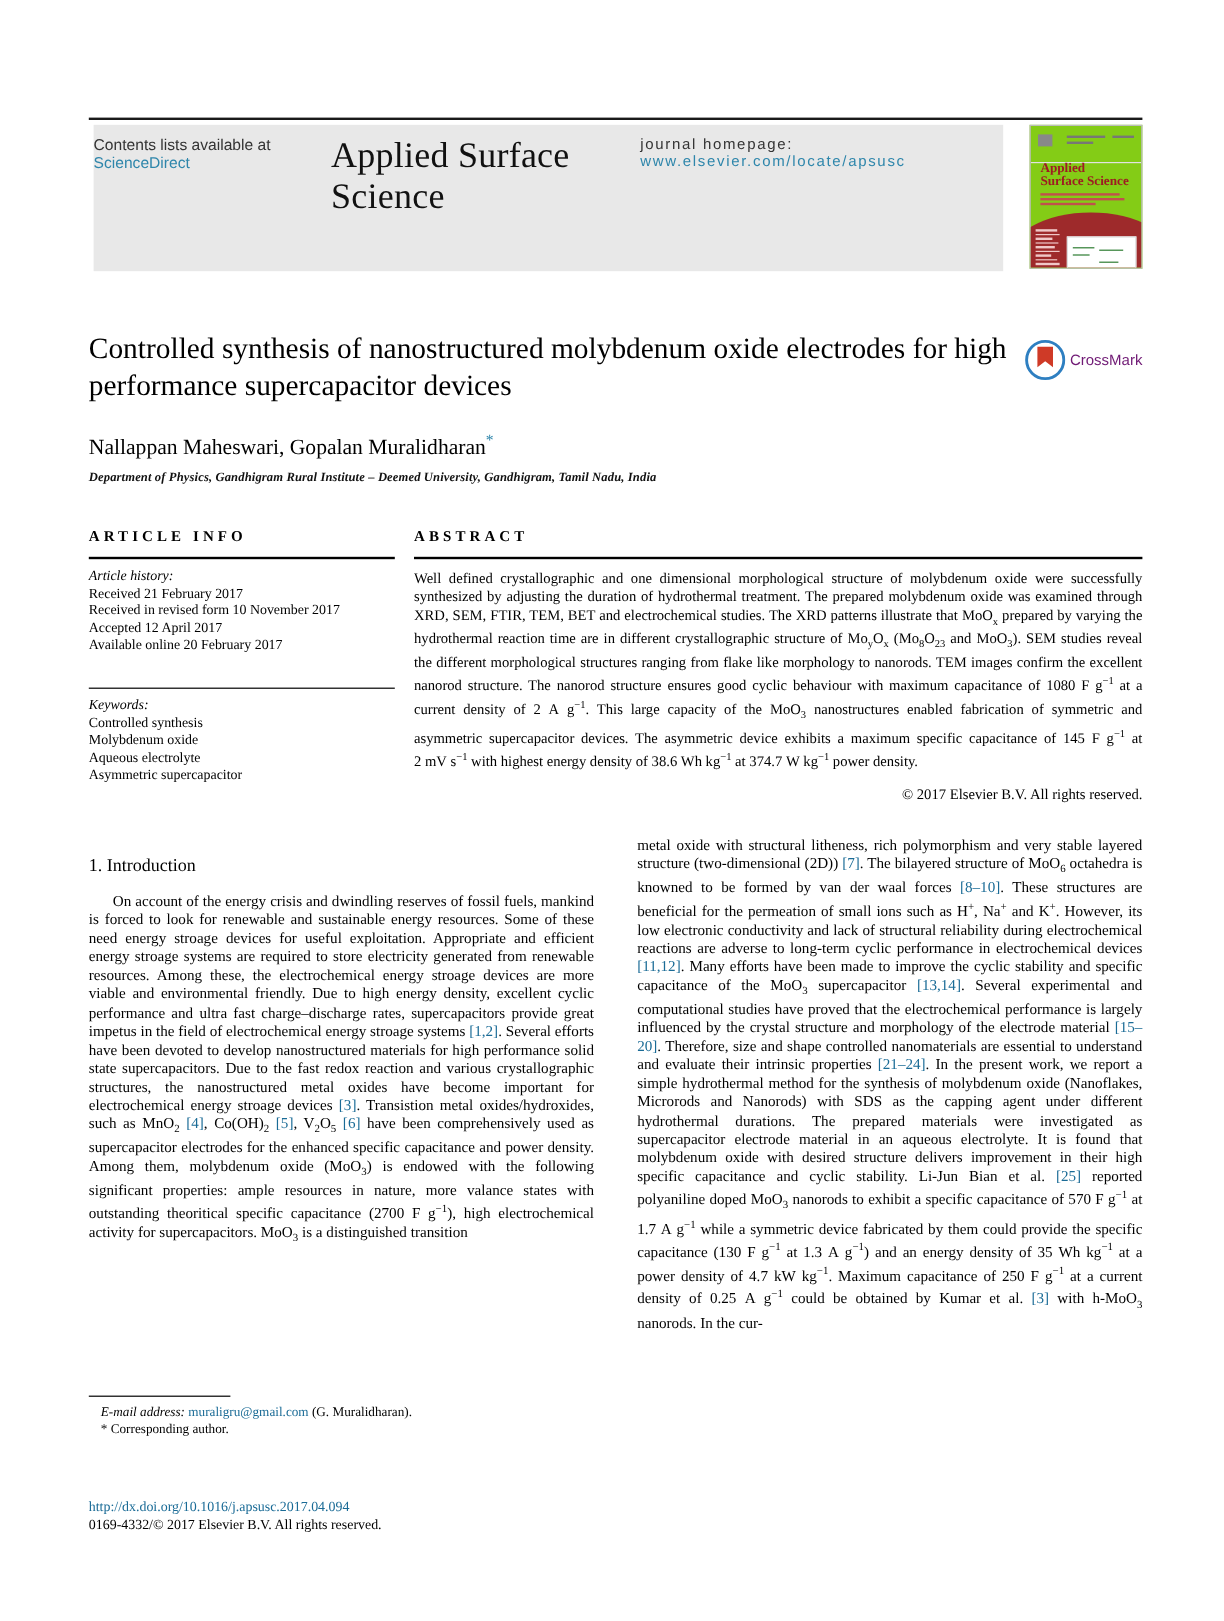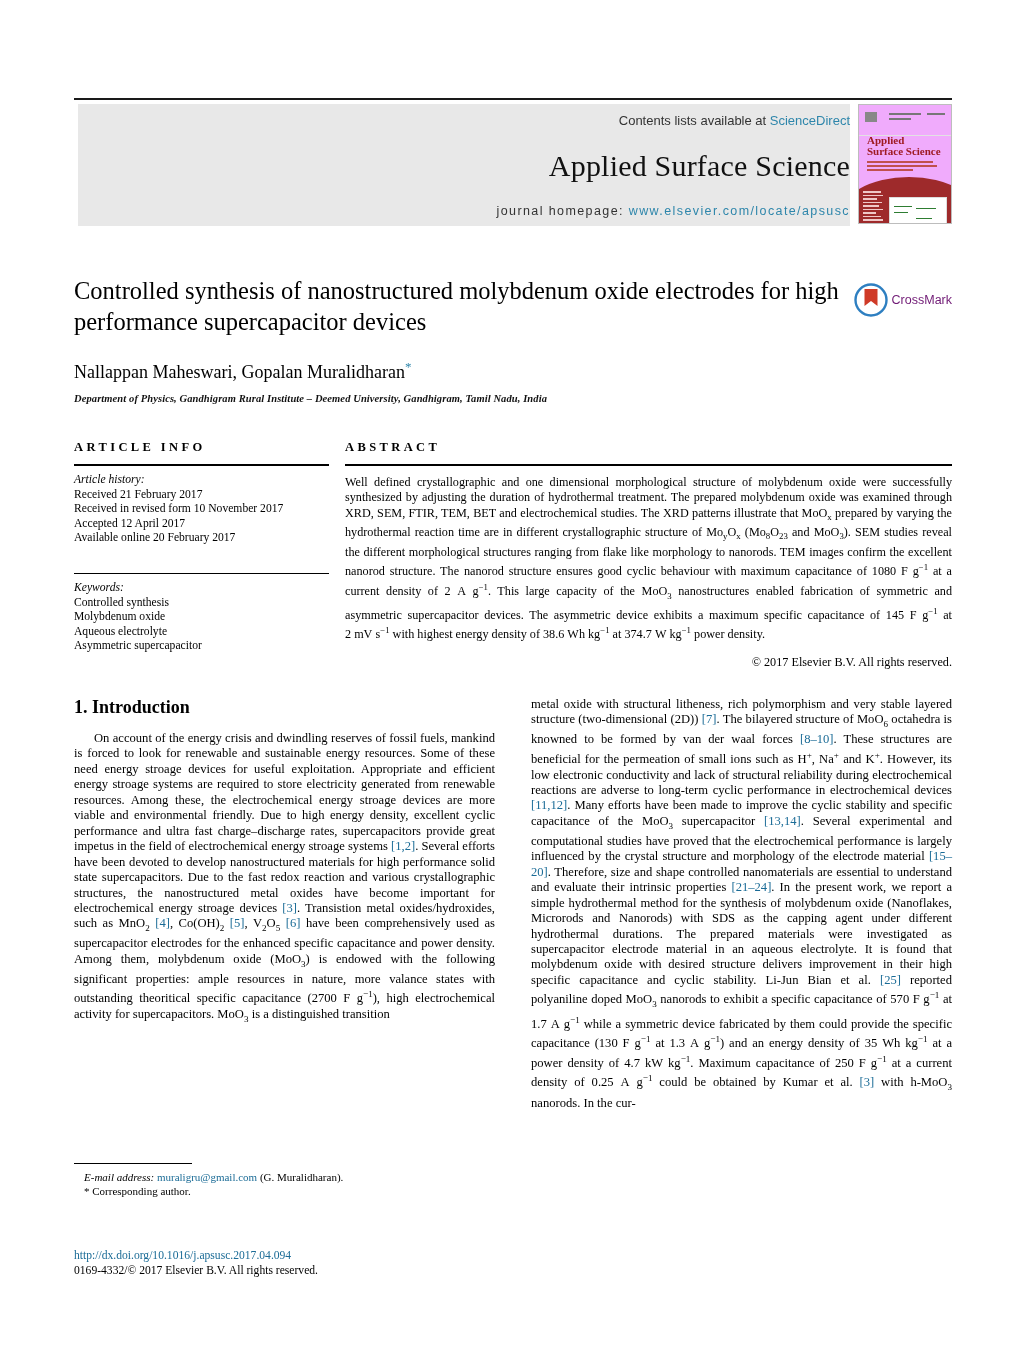--- a/index.html
+++ b/index.html
@@ -63,26 +63,26 @@
     font-size: 19px;
     letter-spacing: 0.5px;
     color: #E87722;
     margin-top: 1px;
     font-weight: normal;
   }
   .journal-banner {
     flex: 1 1 auto;
     background: #e8e8e8;
     display: flex;
-    flex-direction: column;
+    flex-direction: row;
     justify-content: space-between;
-    align-items: flex-end;
+    align-items: flex-start;
     padding: 9px 0 8px 0;
     margin-left: 4px;
-    margin-right: 8px;
+    margin-right: 22px;
   }
   .contents-line {
     font-family: "Liberation Sans", sans-serif;
     font-size: 13px;
     color: #333333;
   }
   .contents-line .sd-link { color: #2e86ab; }
   .journal-title-big {
     font-family: "Liberation Serif", serif;
     font-size: 30px;
@@ -95,21 +95,21 @@
     letter-spacing: 1.4px;
     color: #333333;
   }
   .homepage-line .hp-url { color: #2e86ab; }
 
   
   .cover-thumb {
     width: 92px;
     flex: 0 0 92px;
     border: 1px solid #bdbdbd;
-    background: #f0abfc;
+    background: #84cc16;
     position: relative;
     overflow: hidden;
     height: 118px;
   }
   .cover-top {
     position: absolute; left:0; top:0; width:100%; height: 30px;
     border-bottom: 1px solid #e2e2e2;
   }
   .cover-miniline {
     position:absolute; background:#777; height:2px;
@@ -235,23 +235,23 @@
     position: absolute;
     left: 74px;
     top: 697px;
     width: 878px;
     display: flex;
     gap: 36px;
   }
   .bcol { width: 421px; flex: 0 0 421px; }
   .sec-title {
     font-family: "Liberation Serif", serif;
-    font-weight: bold;
-    font-size: 18px;
-    margin: 0 0 13px 0;
+    font-weight: normal;
+    font-size: 15px;
+    margin: 17px 0 13px 0;
   }
   .ptext {
     font-size: 12.6px;
     line-height: 15.45px;
     text-align: justify;
     text-indent: 20px;
     margin: 0;
     font-family: "Liberation Serif", serif;
     hyphens: auto;
   }

